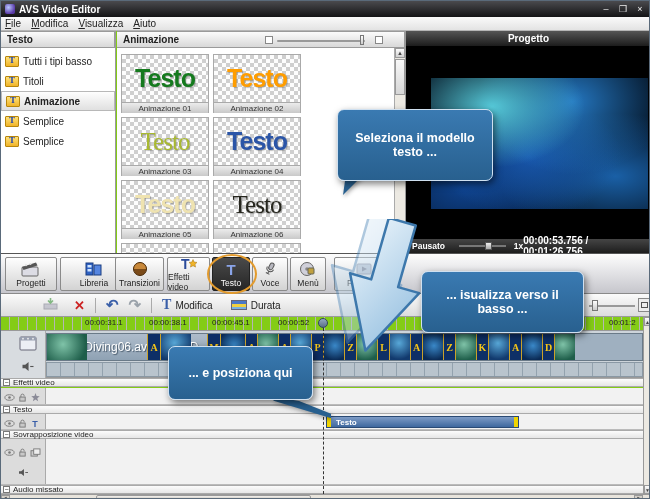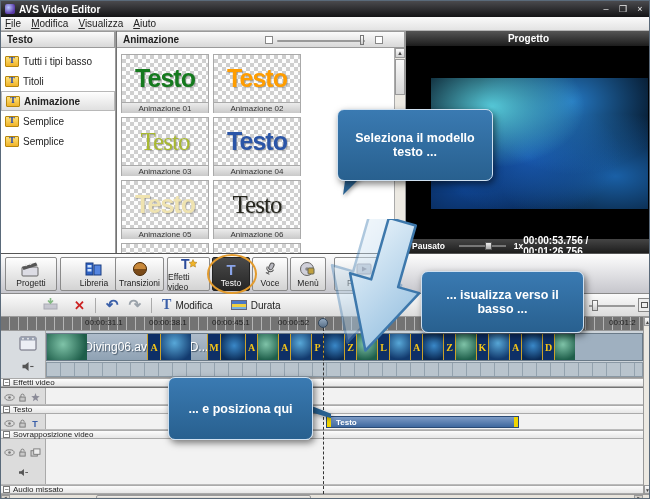--- a/index.html
+++ b/index.html
@@ -1,17 +1,17 @@
 <!DOCTYPE html>
 <html><head>
 <meta charset="utf-8">
 <style>
   html,body{margin:0;padding:0;background:#888;}
   *{box-sizing:border-box;font-family:"Liberation Sans",sans-serif;}
-  .app{position:relative;width:650px;height:499px;background:#737373;border:1px solid #5a6a7a;overflow:hidden;padding-left:35px;}
+  .app{position:relative;width:650px;height:499px;background:#84cc16;border:1px solid #5a6a7a;overflow:hidden;padding-left:35px;}
 
   
   .titlebar{position:absolute;left:0;top:0;width:650px;height:16px;background:linear-gradient(#4a4a4e,#141416);display:flex;align-items:center;color:#fff;}
   .app-icon{width:10px;height:10px;margin:0 4px 0 4px;border-radius:2px;background:radial-gradient(circle at 35% 35%,#b8c8ff,#5a3aa8 70%);}
   .title-text{font-size:10px;font-weight:bold;}
   .win-controls{margin-left:auto;display:flex;gap:3px;margin-right:4px;}
   .win-btn{width:14px;height:11px;color:#eee;font-size:9px;line-height:11px;text-align:center;}
   .menubar{position:absolute;left:0;top:16px;width:650px;height:14px;background:linear-gradient(#fafafa,#e3e3e3);border-bottom:1px solid #b5b5b5;display:flex;align-items:center;padding-left:4px;}
   .menu-item{font-size:10px;color:#222;margin-right:10px;}
 
@@ -510,15 +510,15 @@
   <svg class="tail" style="left:338px;top:166px;width:30px;height:28px;" viewBox="0 0 30 28">
       <polygon points="8,0 30,2 4,28" fill="#28608f"></polygon>
     </svg>
   <div class="callout" style="left:336px;top:108px;width:156px;height:72px;">Seleziona il modello testo ...</div>
 
   <div class="callout" style="left:420px;top:270px;width:163px;height:62px;">... isualizza verso il basso ...</div>
 
   <svg class="tail" style="left:272px;top:398px;width:58px;height:20px;" viewBox="0 0 58 20">
       <polygon points="2,0 58,17 26,4" fill="#28608f" stroke="#28608f" stroke-width="4" stroke-linejoin="round"></polygon>
     </svg>
-  <div class="callout" style="left:167px;top:376px;width:145px;height:63px;">... e posiziona qui</div>
+  <div class="callout" style="left:167px;top:345px;width:145px;height:54px;">... e posiziona qui</div>
 
 </div>
 
 </body></html>

